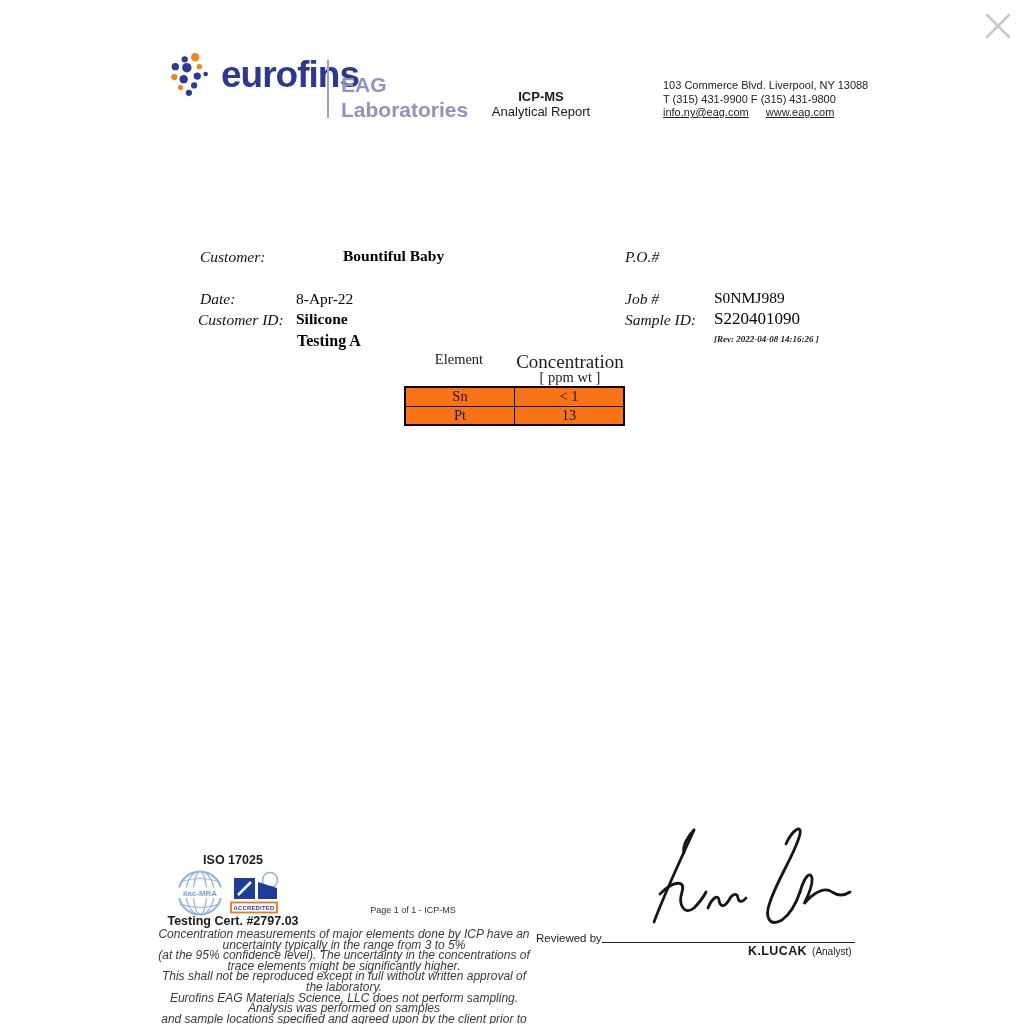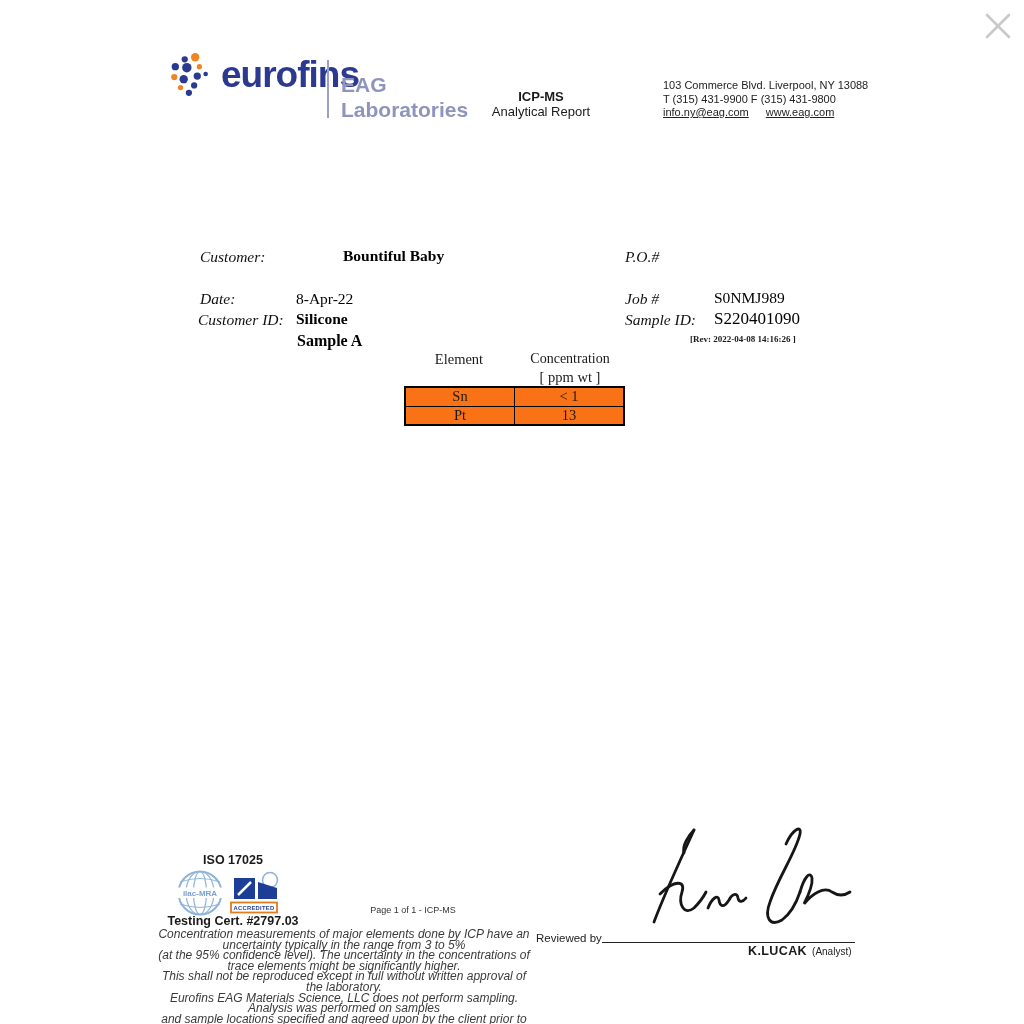--- a/index.html
+++ b/index.html
@@ -52,25 +52,25 @@
   .lab-date       { left: 200px; top: 290px; }
   .val-date       { left: 296px; top: 290px; }
   .lab-custid     { left: 198px; top: 311px; }
   .val-custid     { left: 296px; top: 310px; }
   .val-samplename { left: 297px; top: 332px; font-size: 16px; }
   .lab-po         { left: 625px; top: 248px; }
   .lab-job        { left: 625px; top: 290px; }
   .val-job        { left: 714px; top: 289px; }
   .lab-sid        { left: 625px; top: 311px; }
   .val-sid        { left: 714px; top: 309px; font-size: 17px; }
-  .rev-note       { left: 690px; top: 334px; font-size: 9px; font-weight: bold; }
+  .rev-note       { left: 714px; top: 334px; font-size: 9px; font-weight: bold; font-style: italic; }
 
   
   .th-element { left: 404px; top: 351px; width: 110px; text-align: center; font-size: 14.5px; }
-  .th-conc    { left: 514px; top: 351px; width: 112px; text-align: center; font-size: 14px; }
+  .th-conc    { left: 514px; top: 351px; width: 112px; text-align: center; font-size: 19px; }
   .th-unit    { left: 514px; top: 369px; width: 112px; text-align: center; font-size: 14.5px; }
   .data-table {
     left: 404px; top: 386px; width: 221px;
     border: 2px solid #000;
     background: #f97316;
   }
   .data-row { display: flex; height: 18px; }
   .data-row + .data-row { border-top: 1px solid #000; }
   .cell {
     font-family: "Liberation Serif", serif;
@@ -148,21 +148,21 @@
 
   <div class="abs serif info-label lab-customer">Customer:</div>
   <div class="abs serif info-value bold val-customer">Bountiful Baby</div>
 
   <div class="abs serif info-label lab-date">Date:</div>
   <div class="abs serif info-value val-date">8-Apr-22</div>
 
   <div class="abs serif info-label lab-custid">Customer ID:</div>
   <div class="abs serif info-value bold val-custid">Silicone</div>
 
-  <div class="abs serif info-value bold val-samplename">Sample A</div>
+  <div class="abs serif info-value bold val-samplename">Testing A</div>
 
   <div class="abs serif info-label lab-po">P.O.#</div>
 
   <div class="abs serif info-label lab-job">Job #</div>
   <div class="abs serif info-value val-job">S0NMJ989</div>
 
   <div class="abs serif info-label lab-sid">Sample ID:</div>
   <div class="abs serif info-value val-sid">S220401090</div>
 
   <div class="abs serif rev-note">[Rev: 2022-04-08  14:16:26 ]</div>

